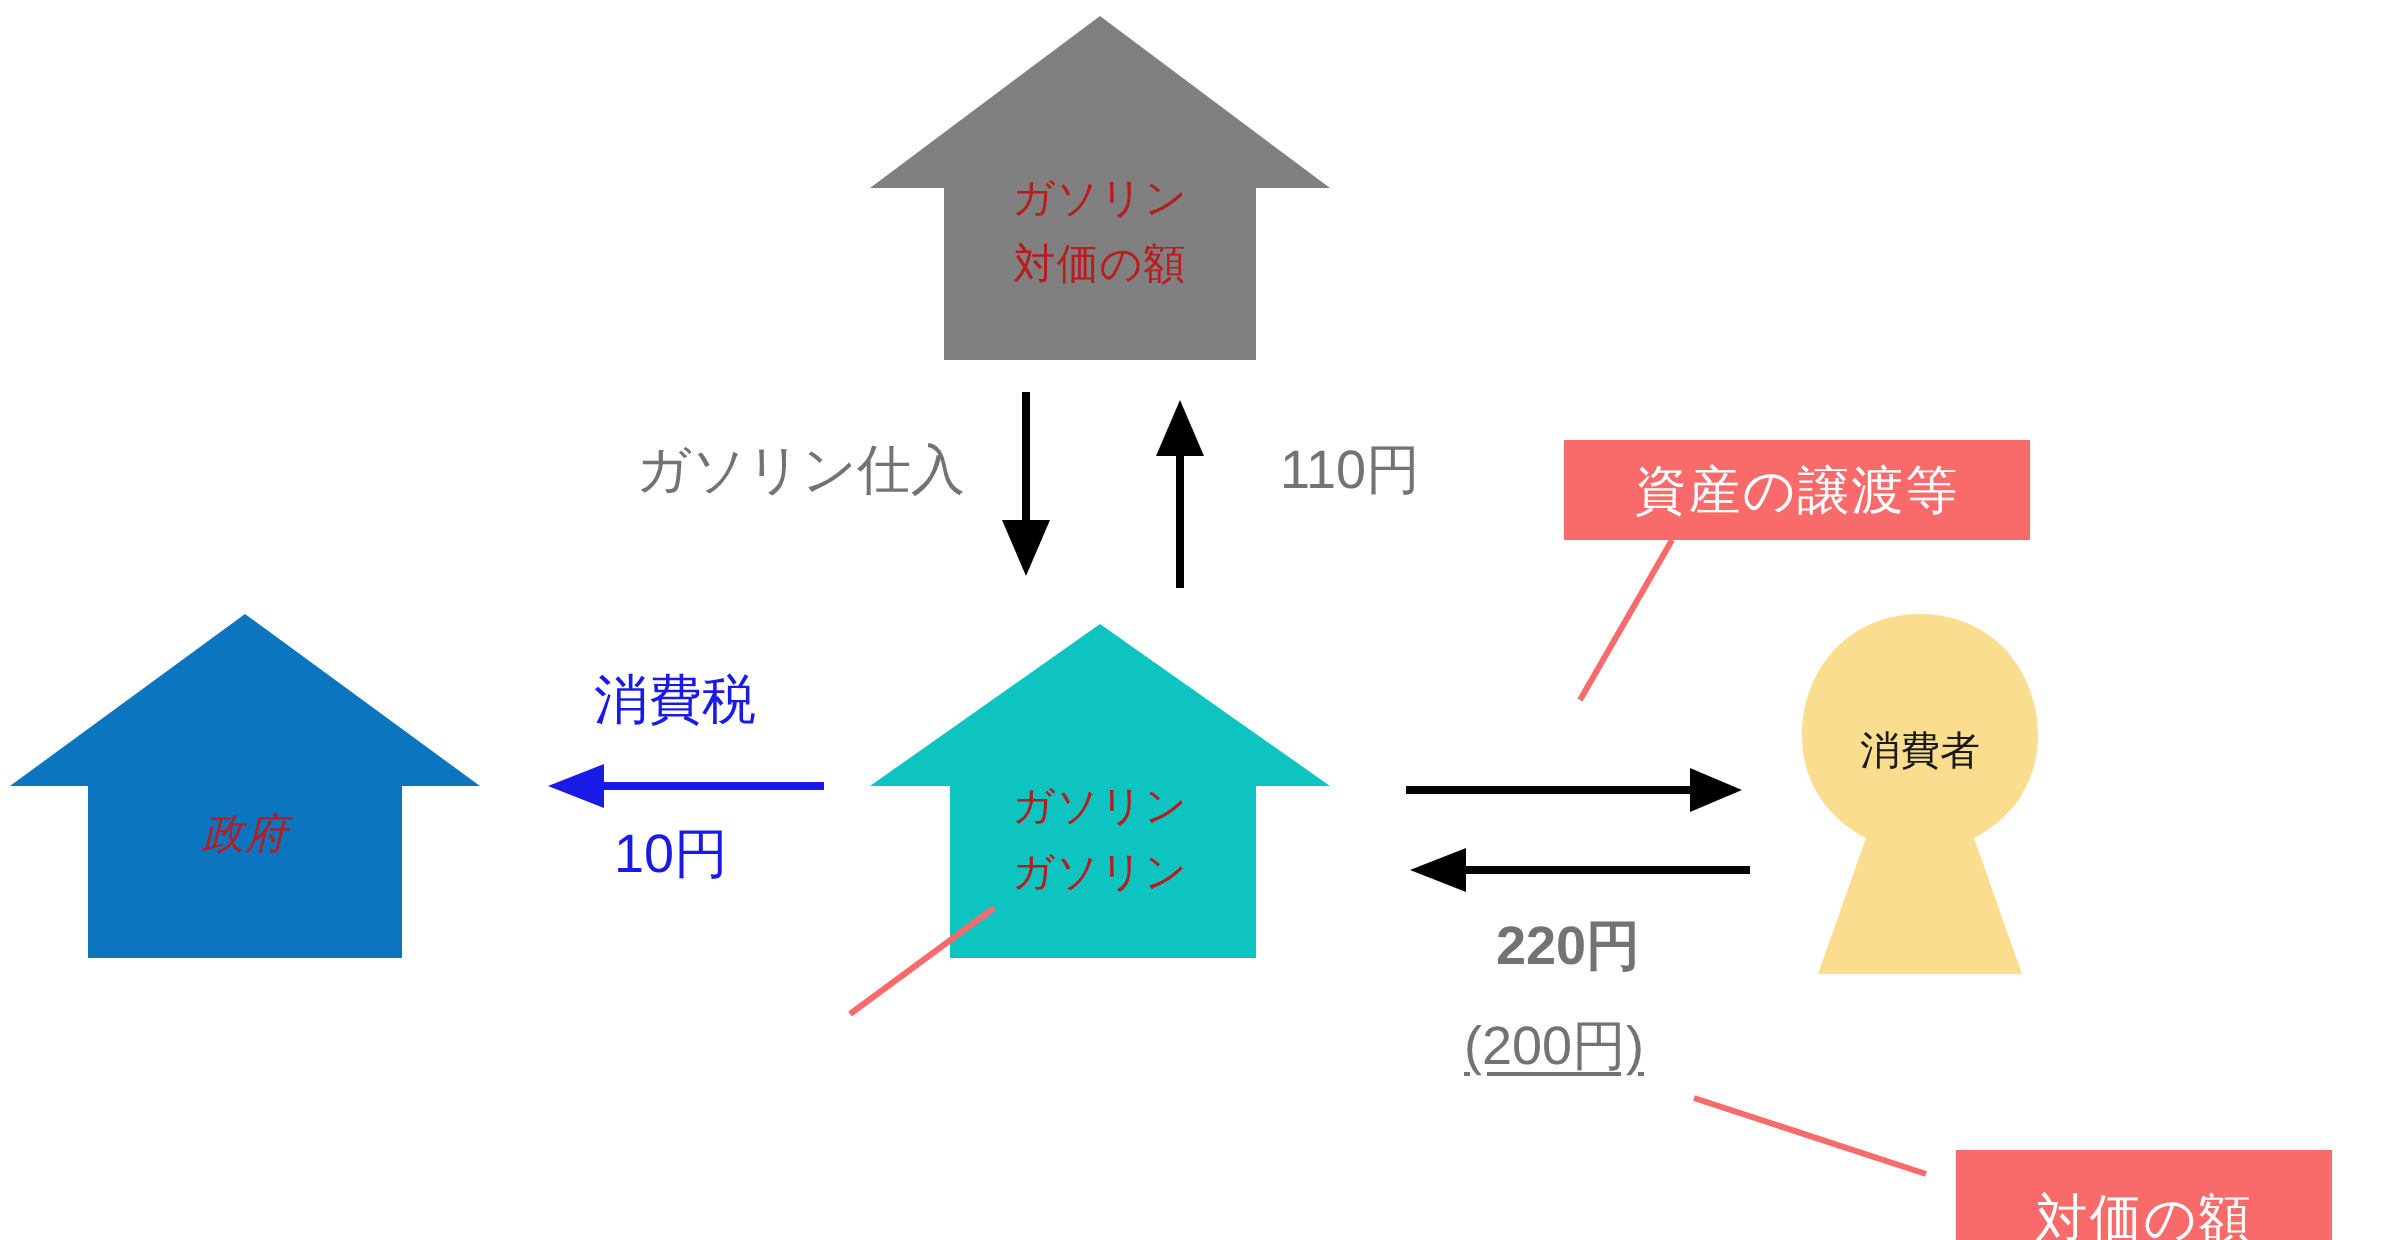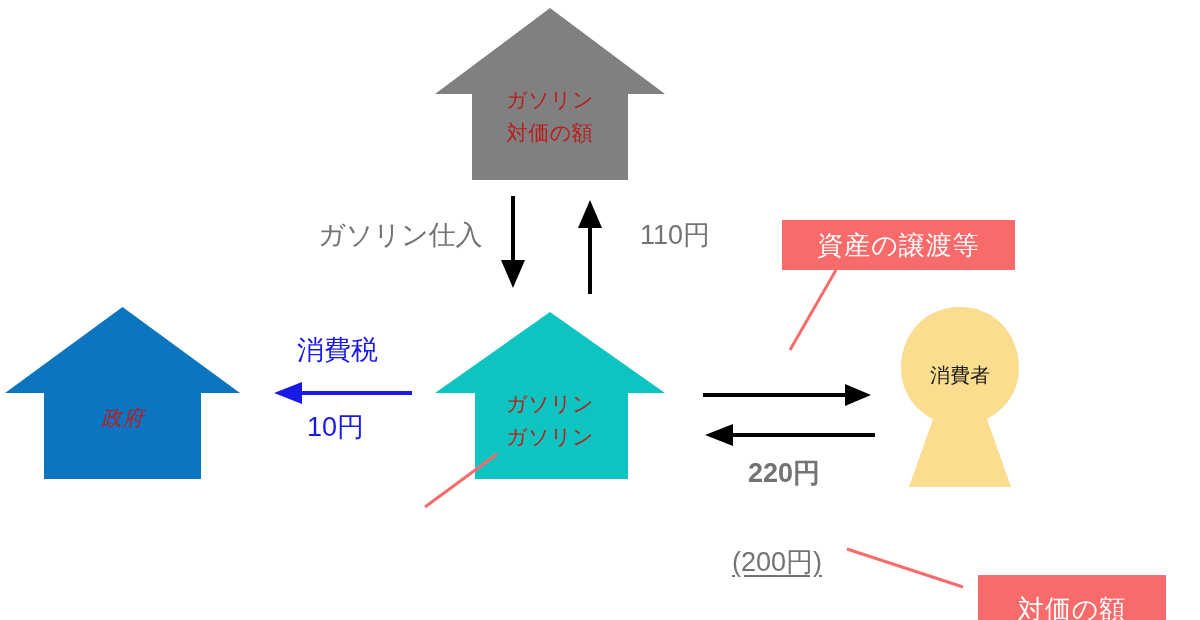--- a/index.html
+++ b/index.html
@@ -141,21 +141,21 @@
   <div class="abs" style="left:703px; top:423px; width:172px; height:24px;">
     <svg width="172" height="24" viewBox="0 0 172 24">
       <line x1="172" y1="12" x2="26" y2="12" stroke="#000000" stroke-width="4"></line>
       <path d="M2 12 L30 1 L30 23 Z" fill="#000000"></path>
     </svg>
   </div>
 
 
   <div class="txt" style="left:748px; top:460px;font-weight:bold;">220円</div>
 
-  <div class="txt under" style="left:732px; top:510px;margin-top:39px;">(200円)</div>
+  <div class="txt under" style="left:732px; top:510px;">(200円)</div>
 
   <div class="house-wrap" style="left:895px; top:307px; width:130px; height:180px;">
     <svg width="130" height="180" viewBox="0 0 130 180" aria-hidden="true">
       <path d="M65 0
                C 100 0 124 27 124 61
                C 124 85 110 103 92 112
                L 116 180
                L 14 180
                L 38 112
                C 20 103 6 85 6 61

